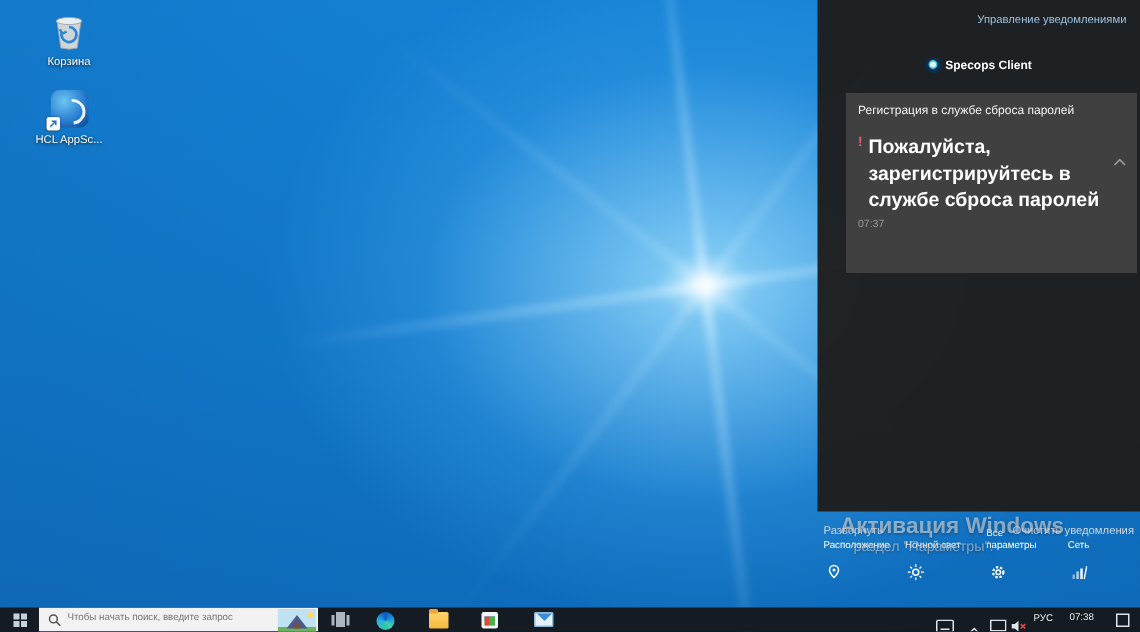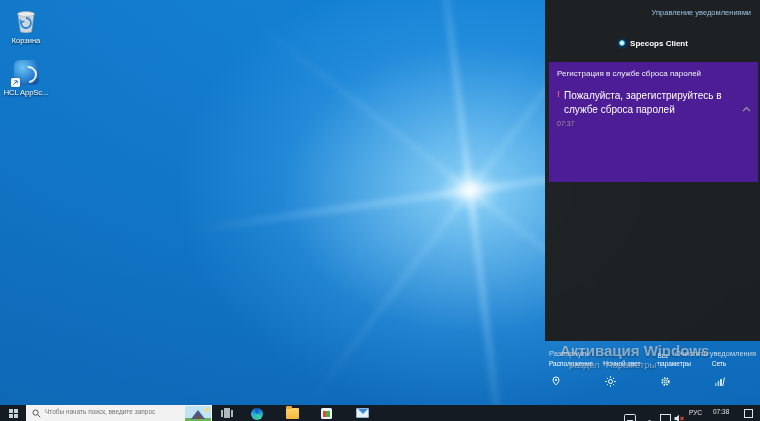--- a/index.html
+++ b/index.html
@@ -15,21 +15,21 @@
       linear-gradient(180deg,#1587dc,#0f6fc0); }
   .beam { position:absolute; left:190px; top:188px; width:560px; height:5px;
     filter:blur(3px); transform-origin:50% 50%;
     background:linear-gradient(90deg,transparent,rgba(190,230,255,.55) 42%,rgba(225,246,255,.95) 50%,rgba(190,230,255,.55) 58%,transparent); }
   .b1{ transform:rotate(-8deg); } .b2{ transform:rotate(83deg); }
   .b3{ transform:rotate(38deg); opacity:.45; } .b4{ transform:rotate(-53deg); opacity:.45; }
   .glowcore { position:absolute; left:438px; top:168px; width:64px; height:44px; border-radius:50%;
     background:radial-gradient(closest-side, rgba(255,255,255,.95), rgba(210,240,255,.35) 60%, transparent); filter:blur(2px); }
 
   
-  .desk-icons { position:absolute; left:0; top:6px; width:52px; }
+  .desk-icons { position:absolute; left:20px; top:6px; width:52px; }
   .desk-item { display:flex; flex-direction:column; align-items:center; margin-bottom:13px; width:52px; cursor:default; }
   .desk-item .ic { position:relative; width:28px; height:28px; display:flex; align-items:center; justify-content:center; }
   .desk-item .lbl { margin-top:2px; font-size:7.5px; line-height:1.2; color:#fff; text-align:center;
     text-shadow:0 1px 2px rgba(0,0,0,.85); max-width:50px; }
   .shortcut-badge { position:absolute; left:-1px; bottom:-1px; width:9px; height:9px; background:#fff;
     border-radius:1.5px; display:flex; align-items:center; justify-content:center; box-shadow:0 0 1px rgba(0,0,0,.6); }
   .edge-circle { width:26px; height:26px; border-radius:50%;
     background:conic-gradient(from 160deg,#35c99d,#2bb3e0 30%,#0c59c4 55%,#1e98d8 75%,#45d6a8 95%,#35c99d); }
   .hcl-circle { width:25px; height:25px; border-radius:22%;
     background:radial-gradient(circle at 35% 30%, #6cc4f2, #2a7fd0 55%, #0b3f8f); position:relative; }
@@ -39,25 +39,25 @@
   
   .action-center { position:absolute; left:545px; top:0; width:215px; height:341px;
     background:rgba(30,30,30,.97); color:#fff; }
   .manage-link { position:absolute; top:8px; right:9px; font-size:7.5px; color:#9dc1e0; cursor:pointer; }
   .app-header { position:absolute; top:38px; left:0; right:0; display:flex; align-items:center; justify-content:center; gap:2px; }
   .specops-icon { width:11px; height:11px; border-radius:50%; background:#0c2d4d; position:relative; }
   .specops-icon::after { content:""; position:absolute; left:2.2px; top:2.2px; width:4px; height:4px;
     border-radius:50%; border:1.4px solid #2cc3d8; background:#e8f6fa; }
   .app-name { font-size:8px; font-weight:bold; color:#fff; }
 
-  .notif-card { position:absolute; left:4px; right:2px; top:62px; height:120px; background:#4c1d95; padding:7px 8px; }
+  .notif-card { position:absolute; left:19px; right:2px; top:62px; height:120px; background:#404040; padding:7px 8px; }
   .group-title { font-size:8px; color:#f2f2f2; }
   .title-row { display:flex; margin-top:11px; }
   .alert-mark { color:#e4606d; font-weight:bold; font-size:9px; margin-right:4px; line-height:1.3; }
-  .notif-title { font-weight:normal; font-size:10px; line-height:1.35; width:168px; color:#fff; }
+  .notif-title { font-weight:bold; font-size:13px; line-height:1.35; width:168px; color:#fff; }
   .chevron-up { position:absolute; right:7px; top:36px; cursor:pointer; }
   .notif-body { margin-top:3px; font-size:8px; line-height:1.62; color:#a6a6a6; width:182px; }
   .notif-time { margin-top:4px; font-size:7px; color:#999; }
 
   .ac-footer-expand { position:absolute; left:4px; top:349px; font-size:7.5px; color:#ccd7e2; cursor:pointer; }
   .ac-footer-clear { position:absolute; right:4px; top:349px; font-size:7.5px; color:#ccd7e2; cursor:pointer; }
 
   .quick-actions { position:absolute; left:0; right:0; top:371px; bottom:0; display:grid;
     grid-template-columns:repeat(4,1fr); gap:2px; }
   .qa-tile { position:relative; background:#3b3b3b; cursor:pointer; }

